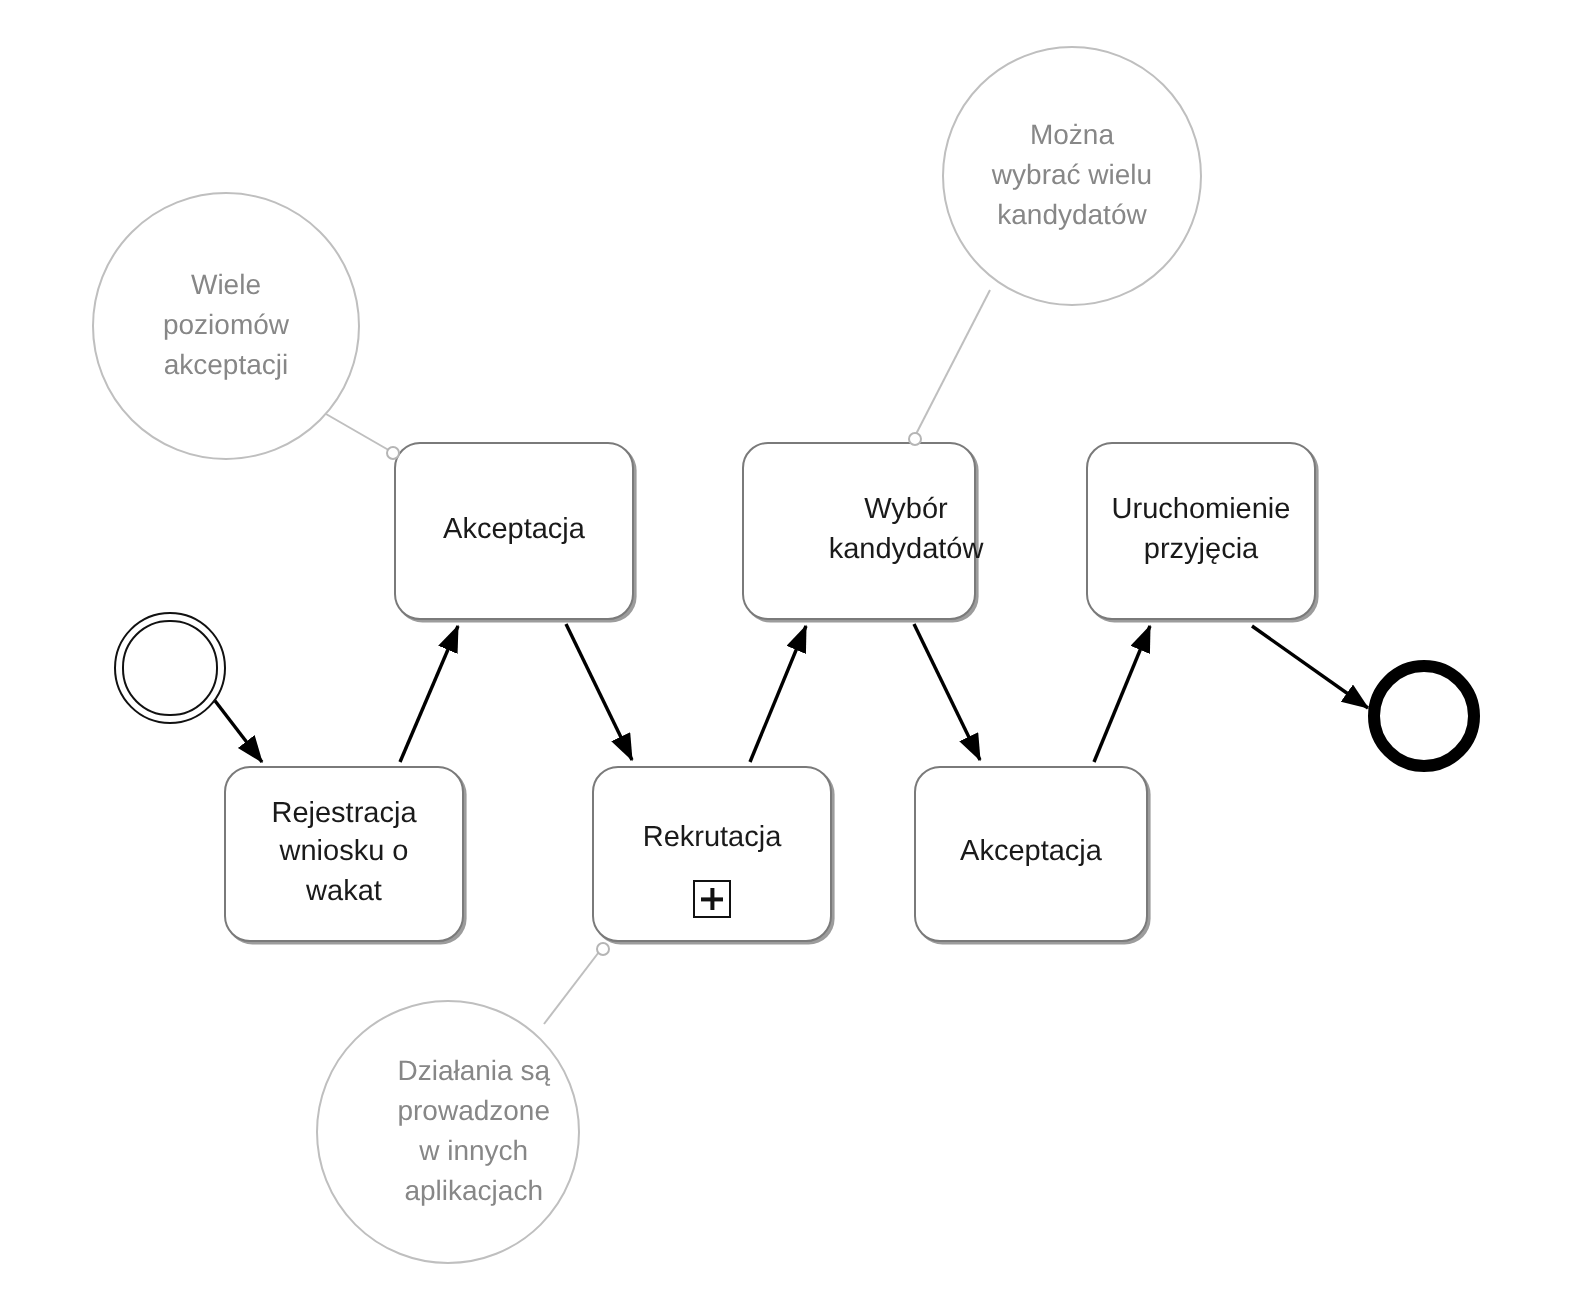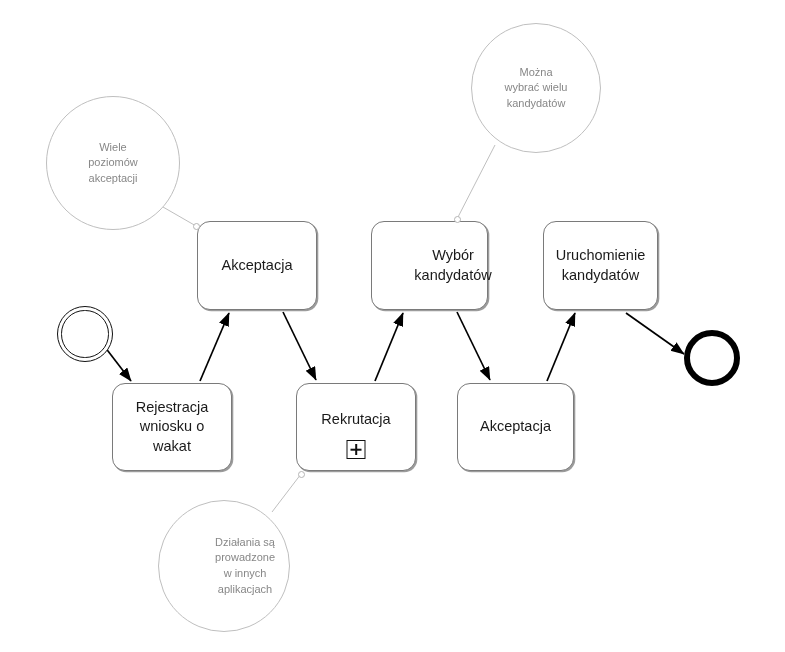--- a/index.html
+++ b/index.html
@@ -118,21 +118,21 @@
     position: absolute;
     box-sizing: border-box;
     border: 1px solid #bfbfbf;
     border-radius: 50%;
     background: #ffffff;
     display: flex;
     align-items: center;
     justify-content: center;
     text-align: center;
     color: #878787;
-    font-size: 11px;
+    font-size: 14px;
     line-height: 1.42;
   }
   .annotation .annotation-text {
     white-space: pre-line;
     padding: 0 14px;
   }
   .anchor-dot {
     position: absolute;
     width: 7px;
     height: 7px;
@@ -191,21 +191,21 @@
         </div>
         <div class="task" style="left: 371px; top: 221px; width: 117px; height: 89px; padding-left: 47px;">
           <div class="task-label">Wybór
 kandydatów</div>
         </div>
         <div class="task" style="left: 457px; top: 383px; width: 117px; height: 88px;">
           <div class="task-label">Akceptacja</div>
         </div>
         <div class="task" style="left: 543px; top: 221px; width: 115px; height: 89px;">
           <div class="task-label">Uruchomienie
-kandydatów</div>
+przyjęcia</div>
         </div>
       </div>
     <div id="annotations-host">
         <div class="annotation" style="left: 46px; top: 96px; width: 134px; height: 134px; text-align: center;">
           <div class="annotation-text">Wiele
 poziomów
 akceptacji</div>
         </div>
         <div class="anchor-dot" style="left: 192.5px; top: 222.5px;"></div>
         <div class="annotation" style="left: 471px; top: 23px; width: 130px; height: 130px;">

